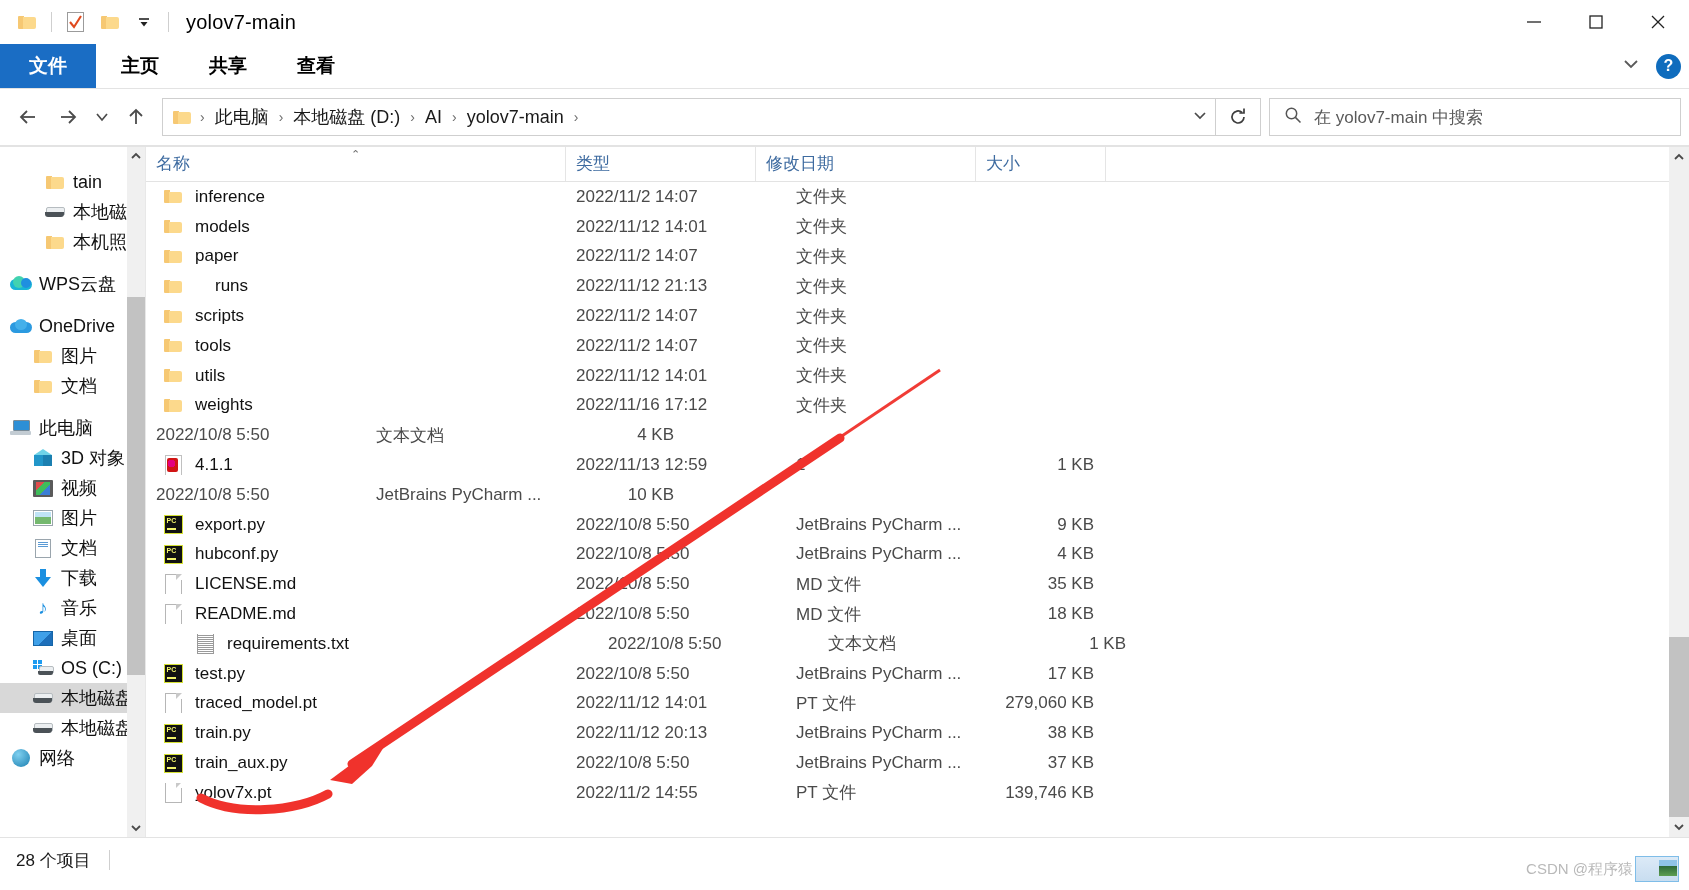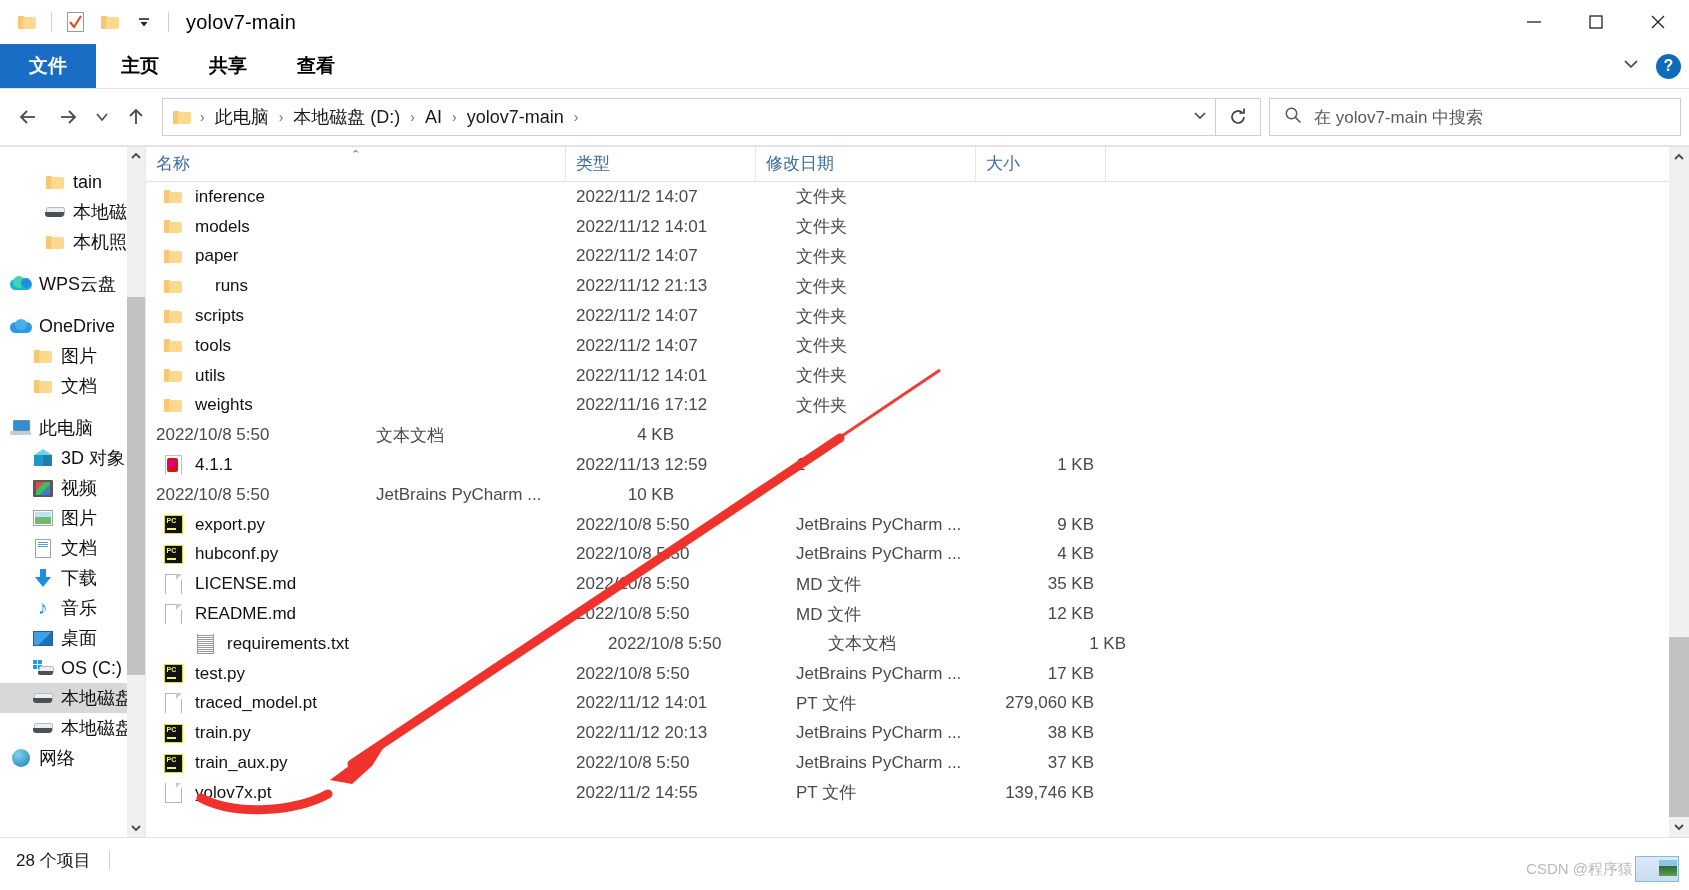--- a/index.html
+++ b/index.html
@@ -956,21 +956,21 @@
         </div>
         <div class="row">
           <div class="cell-name" style="width: 420px;">
             <span class="fi">
               <span class="doc-ico"></span>
             </span>
             <span>README.md</span>
           </div>
           <div class="cell-date" style="width: 220px;">2022/10/8 5:50</div>
           <div class="cell-type" style="width: 190px;">MD 文件</div>
-          <div class="cell-size" style="width: 130px;">12 KB</div>
+          <div class="cell-size" style="width: 130px;">18 KB</div>
         </div>
         <div class="row">
           <div class="cell-name" style="width: 420px; margin-left: 32px;">
             <span class="fi">
               <span class="txt-ico"></span>
             </span>
             <span>requirements.txt</span>
           </div>
           <div class="cell-date" style="width: 220px;">2022/10/8 5:50</div>
           <div class="cell-type" style="width: 190px;">文本文档</div>

